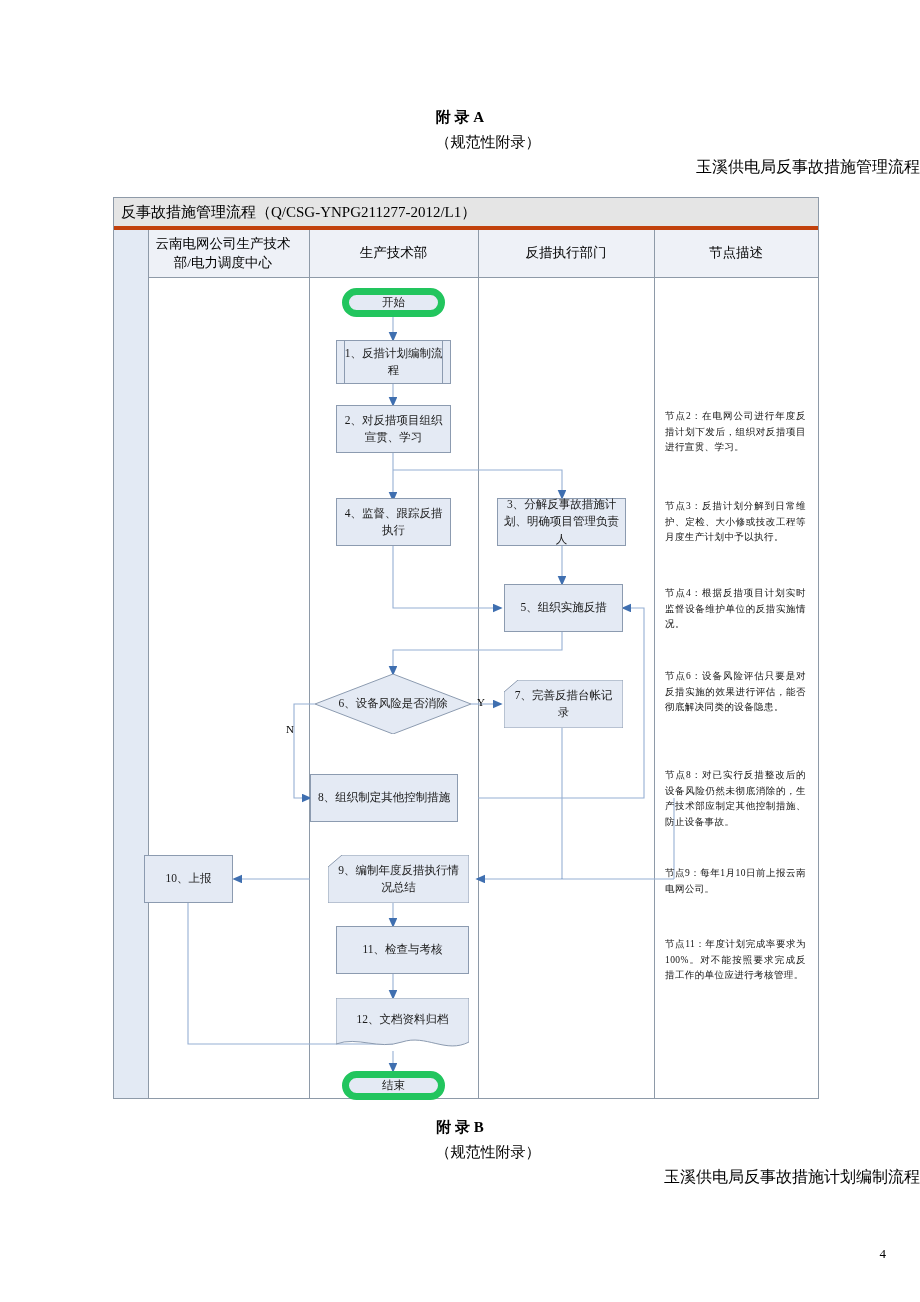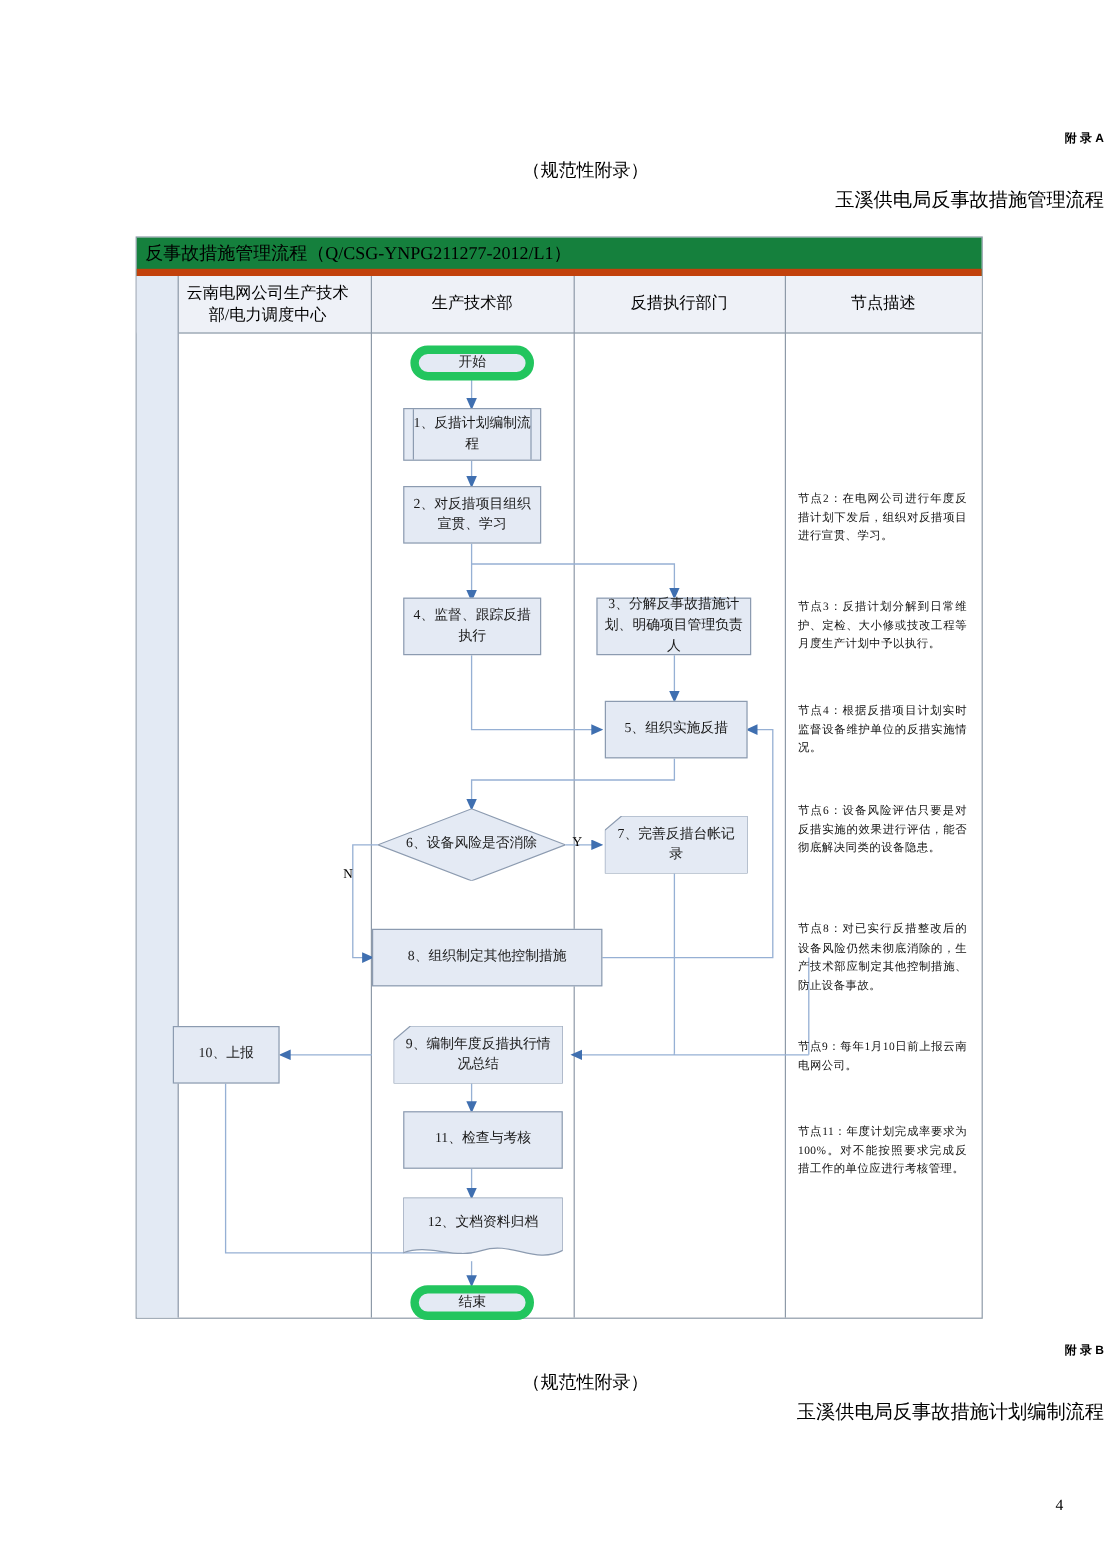--- a/index.html
+++ b/index.html
@@ -8,37 +8,37 @@
     background:#ffffff;
     font-family:"Liberation Serif", serif;
     color:#000;
     position:relative;
     overflow:hidden;
   }
   .page{position:absolute;inset:0;}
 
   
   .hdr{position:absolute;width:100%;text-align:center;}
-  .hdr-title{font-family:Liberation Sans, sans-serif;font-weight:bold;font-size:10px;letter-spacing:0;text-align:right;}
+  .hdr-title{font-family:Liberation Serif, serif;font-weight:bold;font-size:15px;letter-spacing:0;}
   .hdr-sub{font-size:15px;margin-left:28px;}
   .hdr-name{font-size:16px;text-align:right;}
 
   
   .frame{
     position:absolute;
     left:113px;top:197px;
     width:706px;height:902px;
     border:1px solid #8e9aa8;
     box-sizing:border-box;
     background:#fff;
   }
   .frame-title{
     position:absolute;left:0;top:0;right:0;height:32px;
-    border-bottom:6px solid #c2410c;
-    background:#15803d;
+    border-bottom:4px solid #c2410c;
+    background:#e5e5e5;
     box-sizing:border-box;
     display:flex;align-items:center;
     padding-left:7px;
     font-size:15px;
   }
   .hdr-row{
     position:absolute;left:0;top:32px;right:0;height:48px;
     border-bottom:1px solid #8e9aa8;
     box-sizing:border-box;
     background:#eef1f7;
@@ -239,21 +239,21 @@
         <span class="diamond-txt">6、设备风险是否消除</span>
       </div>
 
       <div class="node cutcorner" style="left:390px;top:402px;width:119px;height:48px;">
         <svg class="cut-svg" viewBox="0 0 119 48" preserveAspectRatio="none">
           <polygon points="14,0 119,0 119,48 0,48 0,12" fill="#e4eaf4" stroke="#8c9bb0" stroke-width="1"></polygon>
         </svg>
         <span class="cut-txt">7、完善反措台帐记录</span>
       </div>
 
-      <div class="node" style="left:196px;top:496px;width:192px;height:48px;">
+      <div class="node" style="left:196px;top:496px;width:148px;height:48px;">
         <span>8、组织制定其他控制措施</span>
       </div>
 
       <div class="node cutcorner" style="left:214px;top:577px;width:141px;height:48px;">
         <svg class="cut-svg" viewBox="0 0 141 48" preserveAspectRatio="none">
           <polygon points="14,0 141,0 141,48 0,48 0,12" fill="#e4eaf4" stroke="#8c9bb0" stroke-width="1"></polygon>
         </svg>
         <span class="cut-txt">9、编制年度反措执行情况总结</span>
       </div>
 

